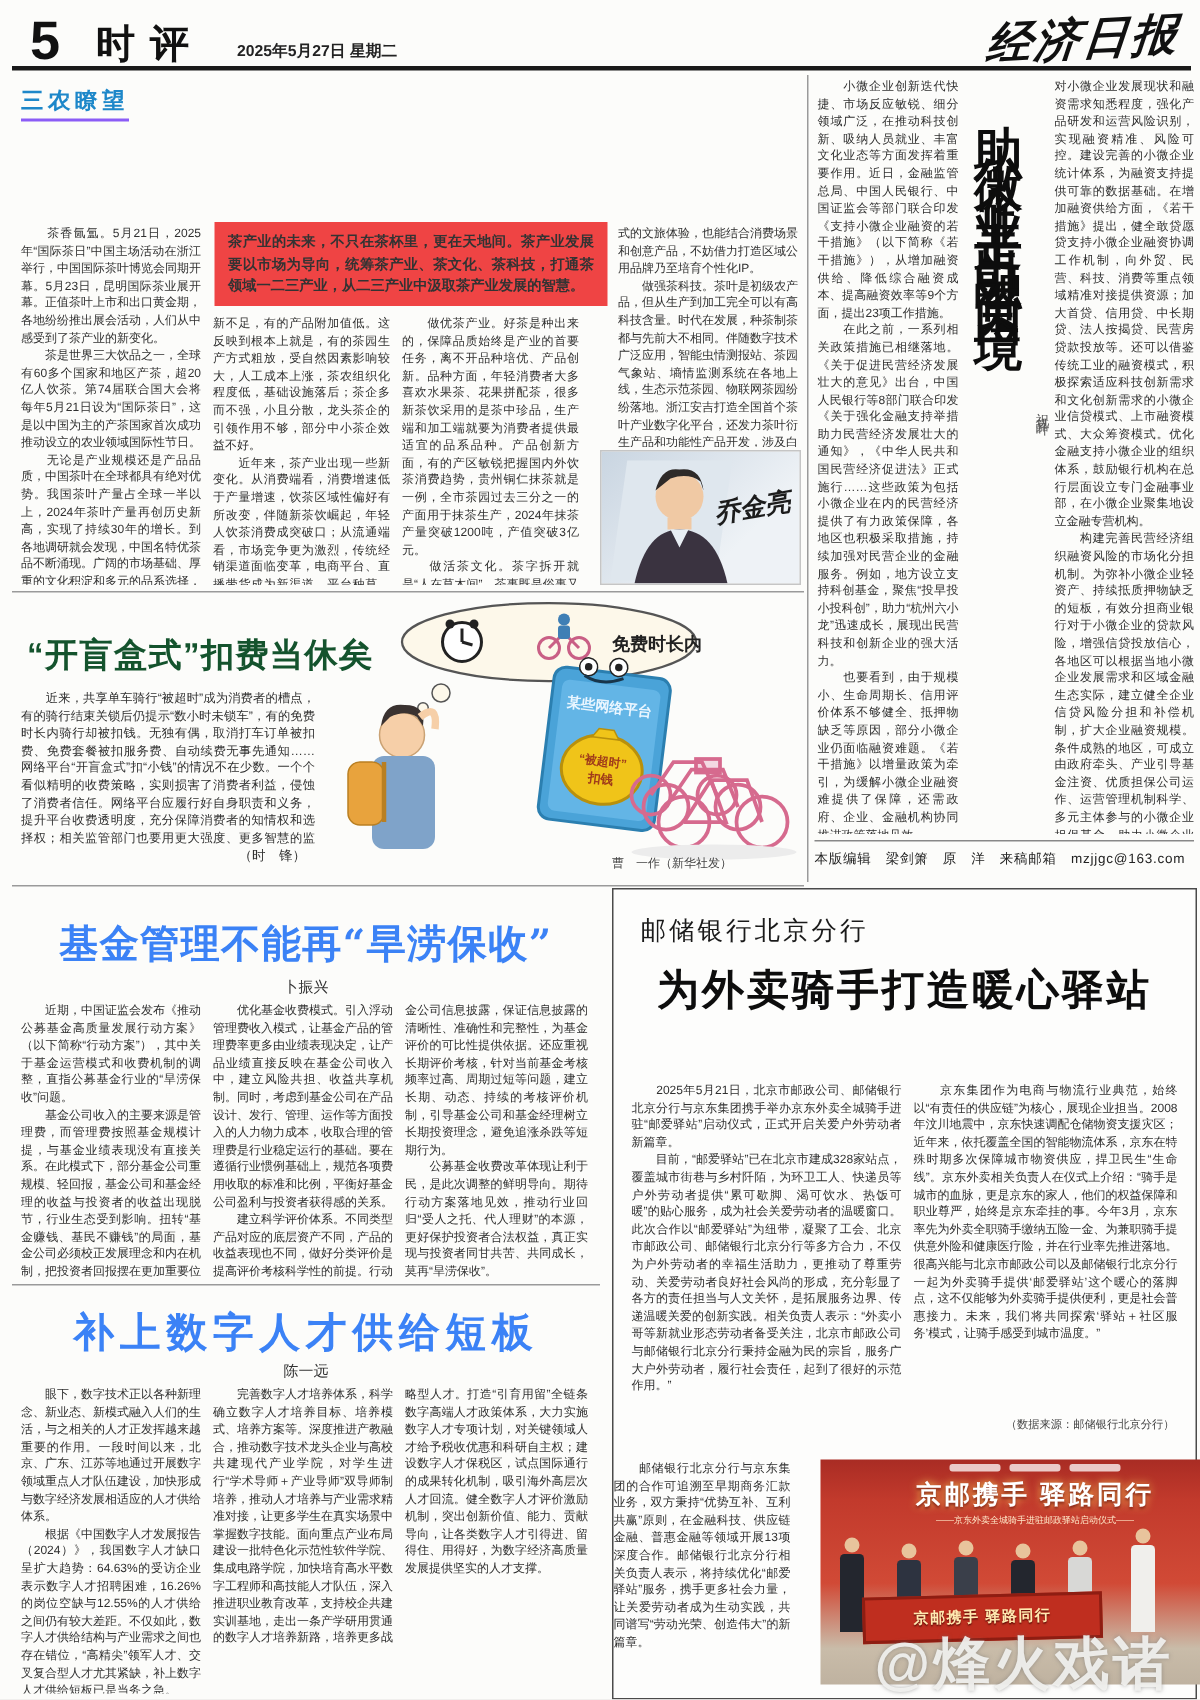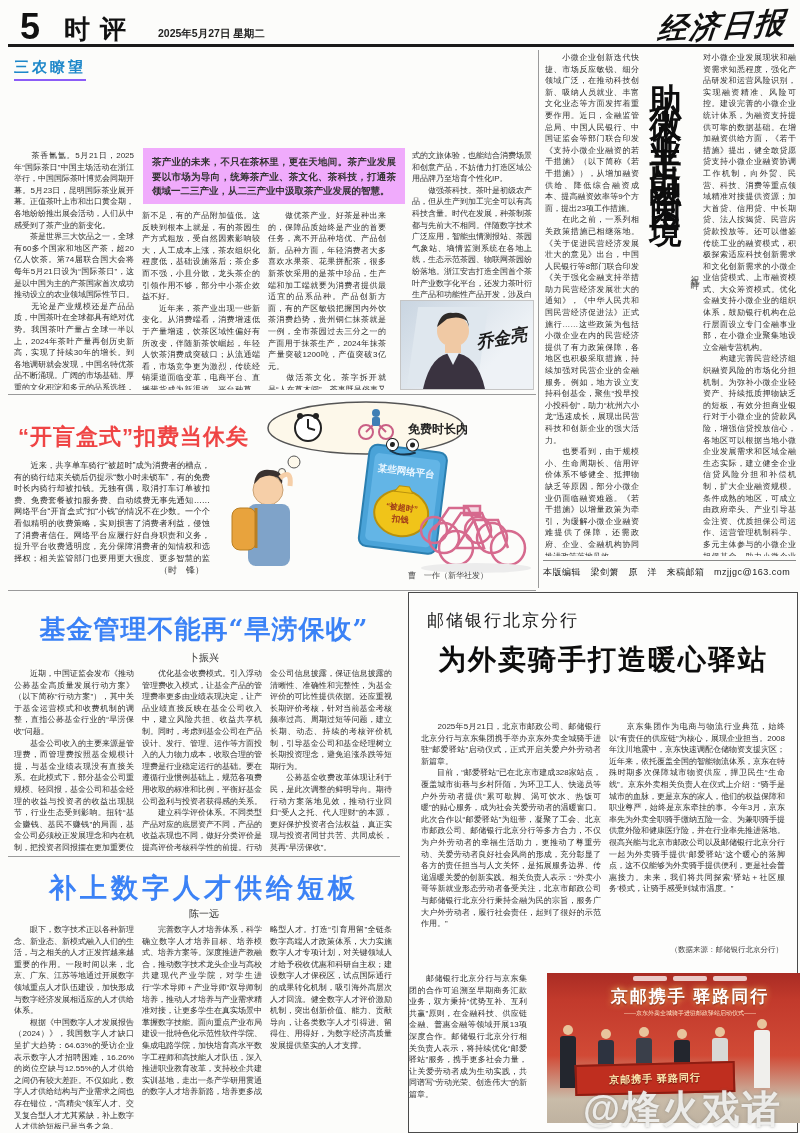--- a/index.html
+++ b/index.html
@@ -16,28 +16,28 @@
   
   .col{position:absolute;font-size:8px;line-height:11.6px;text-align:justify;text-justify:inter-ideograph;
        color:#2f2f2f;white-space:pre-line;overflow:hidden;word-break:break-all;}
   .vrule{position:absolute;width:1px;background:#9a9a9a;}
   .hrule{position:absolute;height:1px;background:#9a9a9a;}
   
   .kicker{left:14px;top:58px;font-size:15px;font-weight:bold;color:#1d87c9;letter-spacing:3px;
           border-bottom:2px solid #8b5cf6;padding-bottom:2px;}
   .tea-title{left:10px;top:84px;width:524px;font-size:33px;font-weight:900;letter-spacing:1px;
              text-align:center;color:#0d0d0d;}
-  .summary{left:143px;top:148px;width:244px;height:42px;background:#f0abfc;padding:7px 9px;
+  .summary{left:143px;top:148px;width:244px;height:42px;background:#ef4444;padding:7px 9px;
            font-size:9.5px;line-height:14.5px;font-weight:bold;color:#333;text-align:justify;overflow:hidden;}
   .portrait{left:400px;top:300px;width:132px;height:88px;background:linear-gradient(135deg,#c9d5e1,#eef2f6 70%);
             border:1px solid #c5c5c5;overflow:hidden;}
   .signature{position:absolute;right:6px;top:26px;font-family:"DejaVu Serif",serif;font-style:italic;
              font-weight:bold;font-size:17px;color:#1c1c1c;transform:rotate(-10deg);}
   
-  .bb-title{left:18px;top:422px;font-size:22px;font-weight:900;color:#ef4444;letter-spacing:1px;}
+  .bb-title{left:18px;top:422px;font-size:22px;font-weight:900;color:#14532d;letter-spacing:1px;}
   .bb-byline{left:14px;top:564px;width:190px;text-align:right;font-size:9px;color:#333;}
   .cartoon{left:216px;top:398px;width:320px;height:180px;}
   .credit{left:408px;top:570px;font-size:8px;color:#444;}
   
   .mid-title{left:8px;width:392px;text-align:center;font-family:"DejaVu Serif",serif;
              font-weight:900;color:#3b82f6;}
   .byline-c{left:8px;width:392px;text-align:center;font-size:10px;color:#333;}
   
   .v-title{left:644px;top:58px;height:486px;writing-mode:vertical-rl;font-size:32px;font-weight:900;
            letter-spacing:13px;color:#0d0d0d;}

